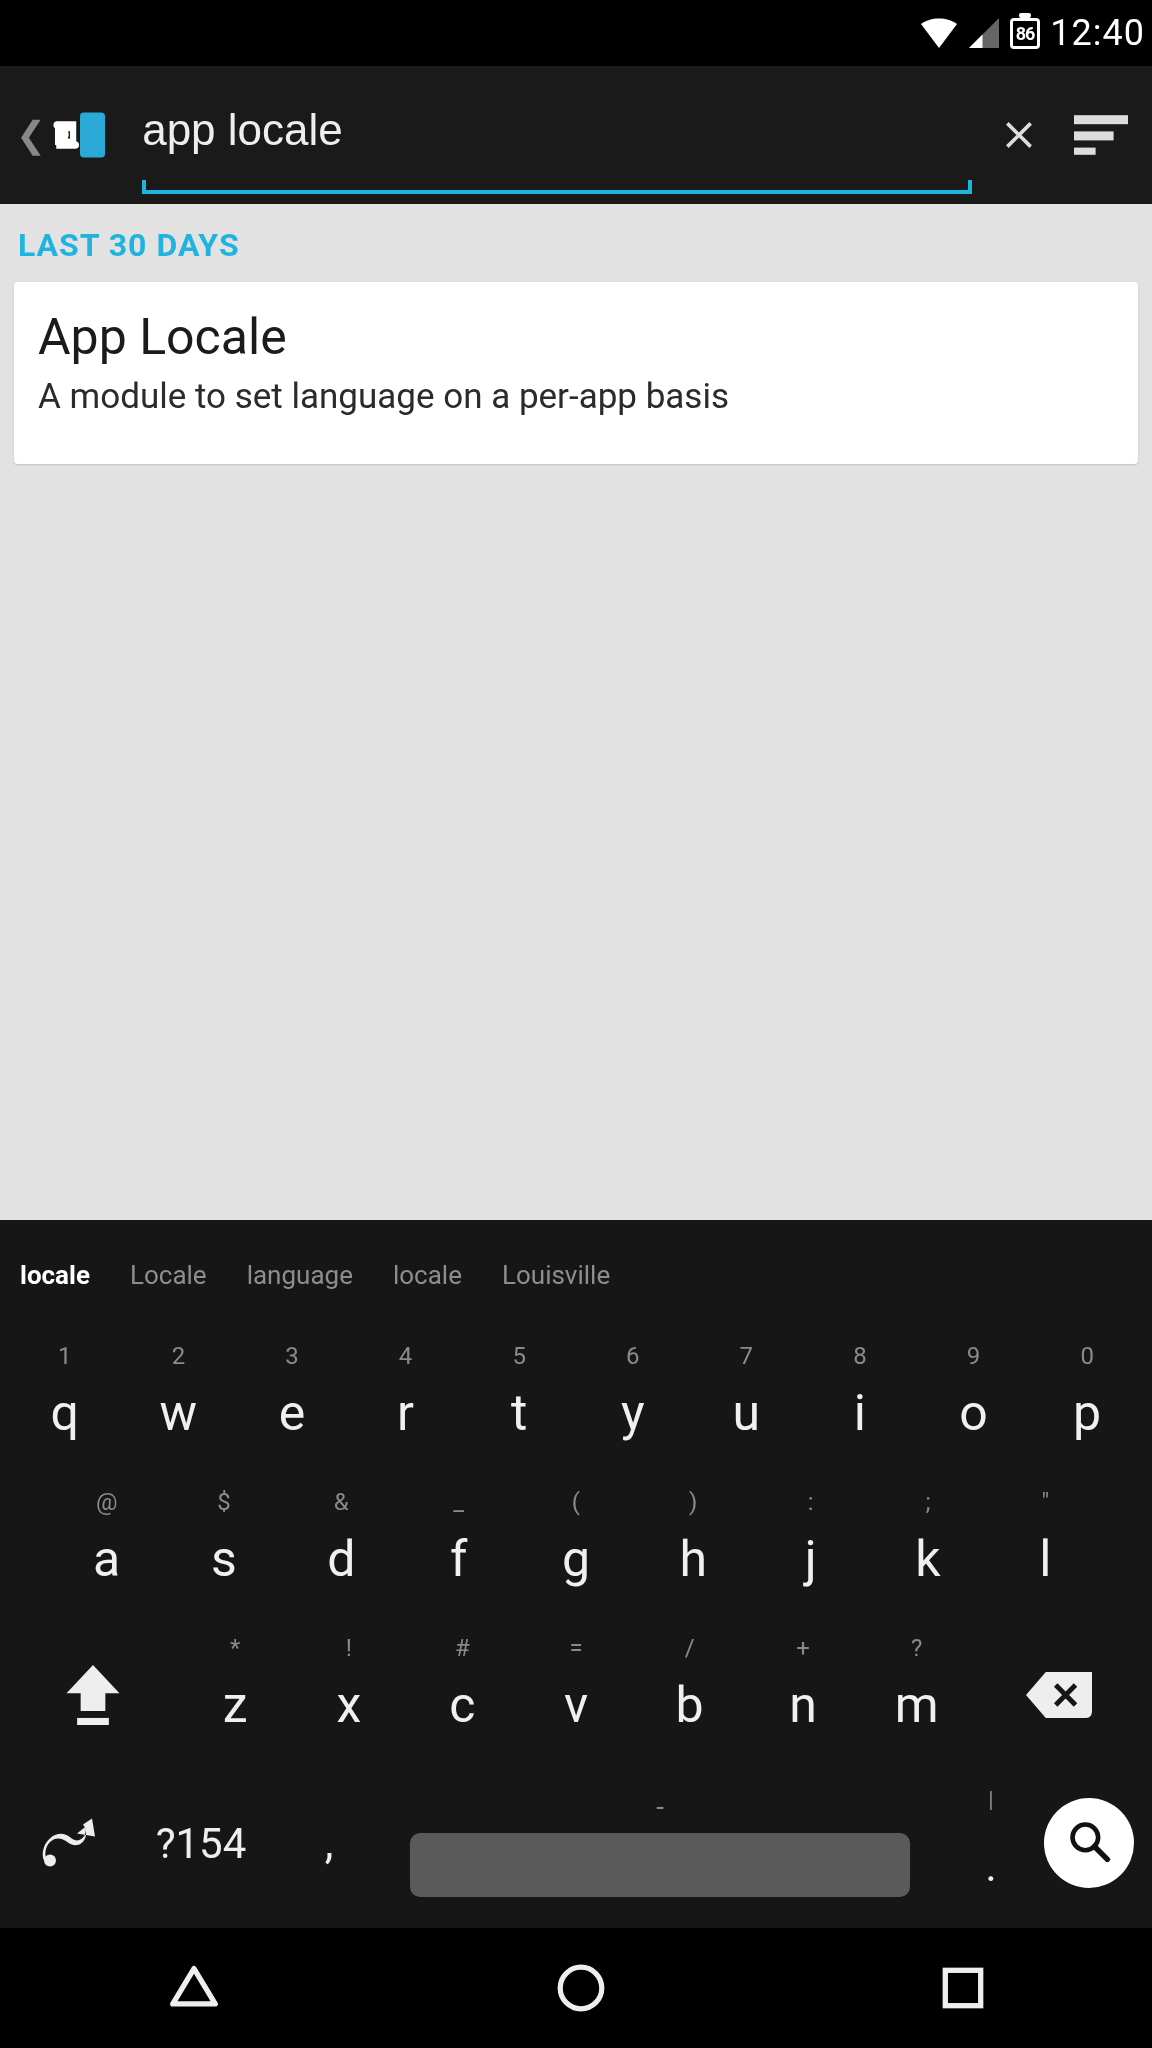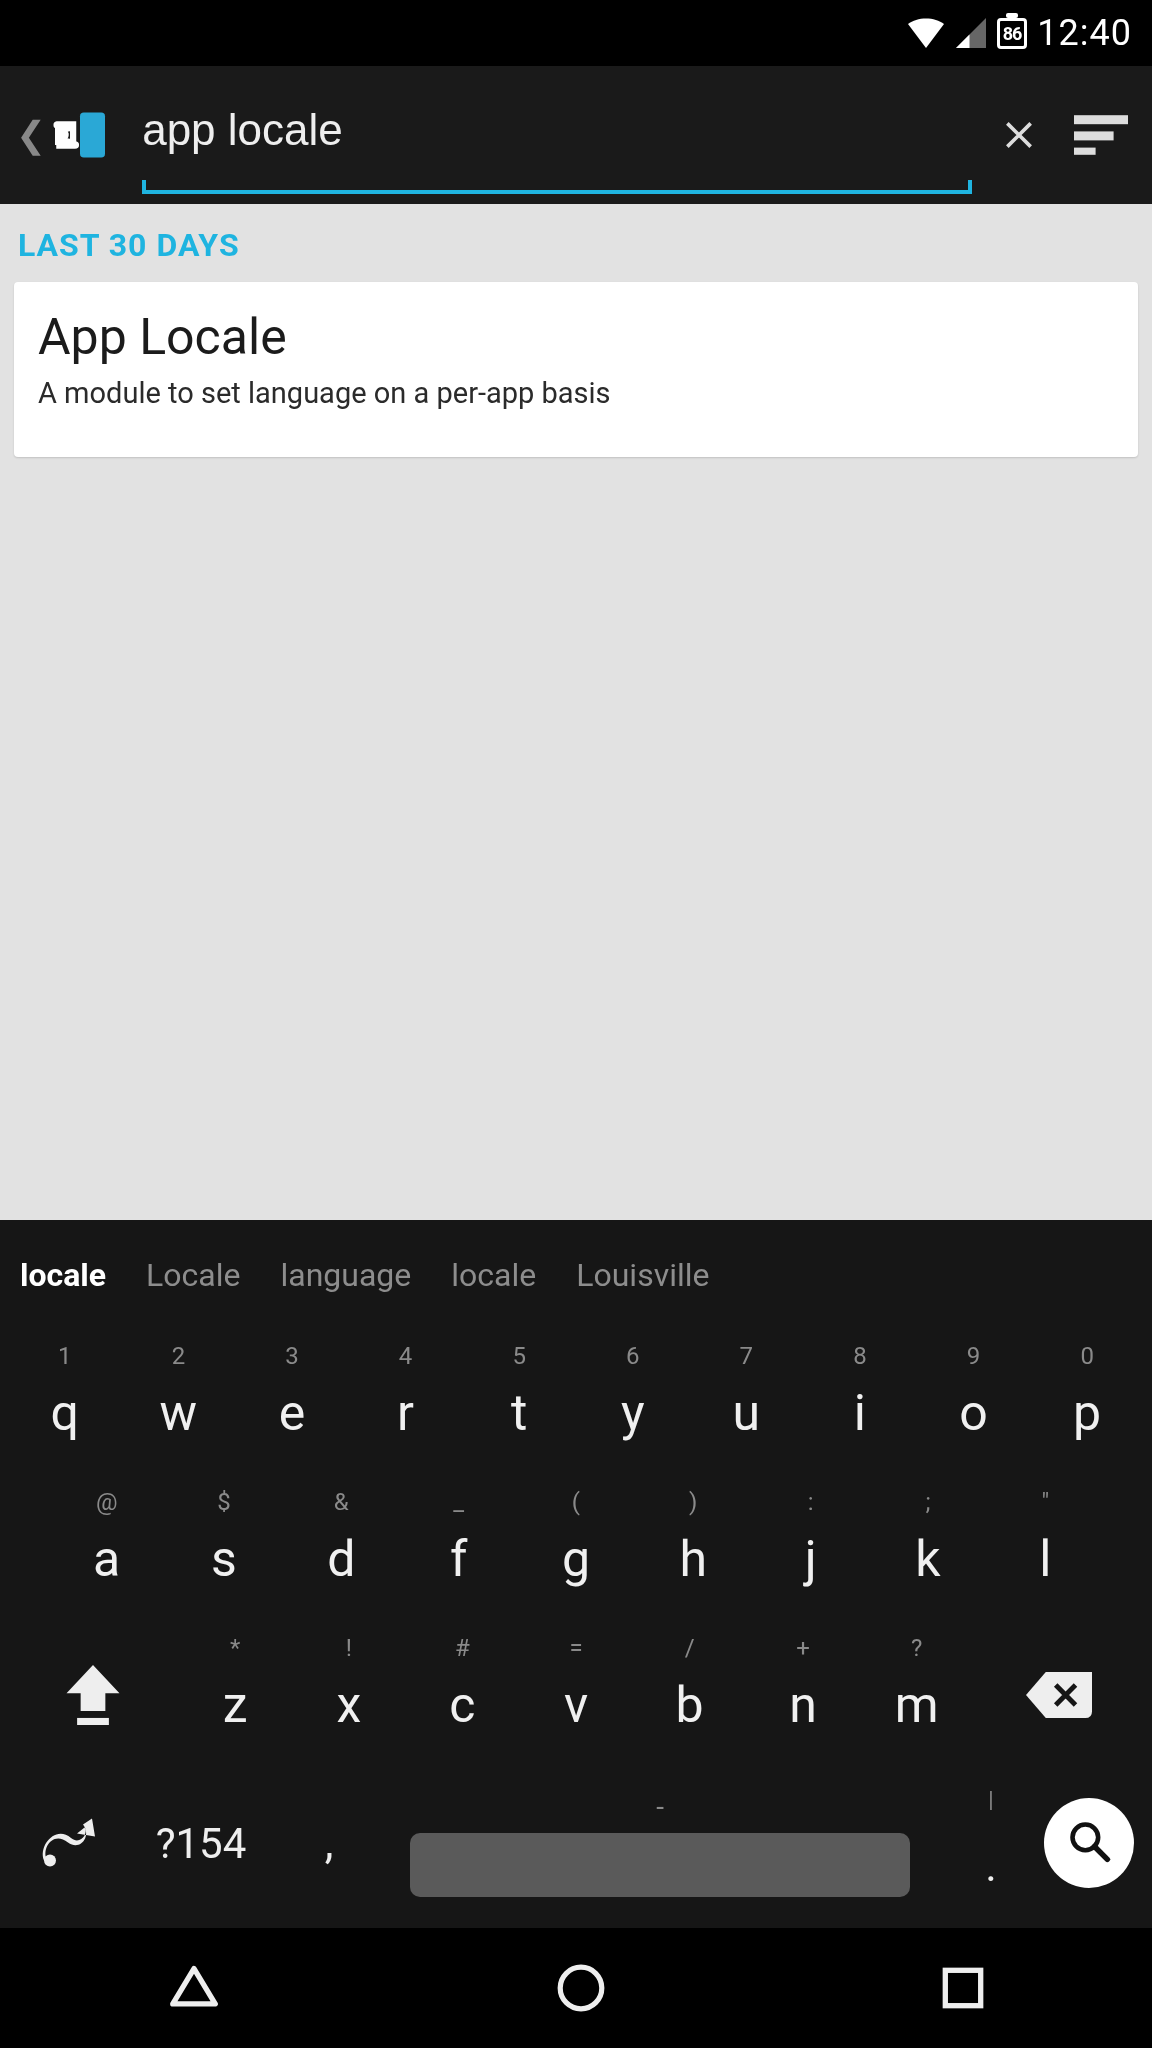--- a/index.html
+++ b/index.html
@@ -17,21 +17,21 @@
     flex-direction: column;
   }
   
   .status-bar {
     height: 66px;
     background: #000;
     display: flex;
     justify-content: flex-end;
     align-items: center;
     color: #fff;
-    padding-right: 20px;
+    padding-right: 7px;
     gap: 10px;
   }
   .status-bar .wifi-icon svg,
   .status-bar .signal-icon svg { display:block }
   .status-bar .battery {
     display:flex; align-items:center;
     border:3px solid #fff; border-radius:4px;
     padding:2px 3px; position:relative;
   }
   .status-bar .battery::before{
@@ -111,21 +111,21 @@
     padding: 26px 24px 30px 24px;
     box-shadow: 0 1px 2px rgba(0,0,0,.15);
   }
   .result-title {
     font-size: 50px;
     color: #1b1b1b;
     font-weight: 400;
     margin-bottom: 10px;
   }
   .result-desc {
-    font-size: 29px;
+    font-size: 35px;
     color: #2b2b2b;
     margin-bottom: 17px;
   }
   .result-meta {
     font-size: 32px;
     color: #8a8a8a;
   }
   
   .keyboard {
     background: #161616;
@@ -133,21 +133,21 @@
     padding-bottom: 10px;
   }
   .suggestions {
     display:flex;
     height: 110px;
     align-items:center;
     padding: 0 20px;
     gap: 40px;
   }
   .sugg {
-    font-size: 32px;
+    font-size: 26px;
     color:#8d8d8d;
     white-space:nowrap;
   }
   .sugg.primary { color:#fff; font-weight:700; }
   .key-rows { padding: 0 8px; }
   .key-row {
     display:flex;
     justify-content:space-between;
     position:relative;
     height: 146px;

